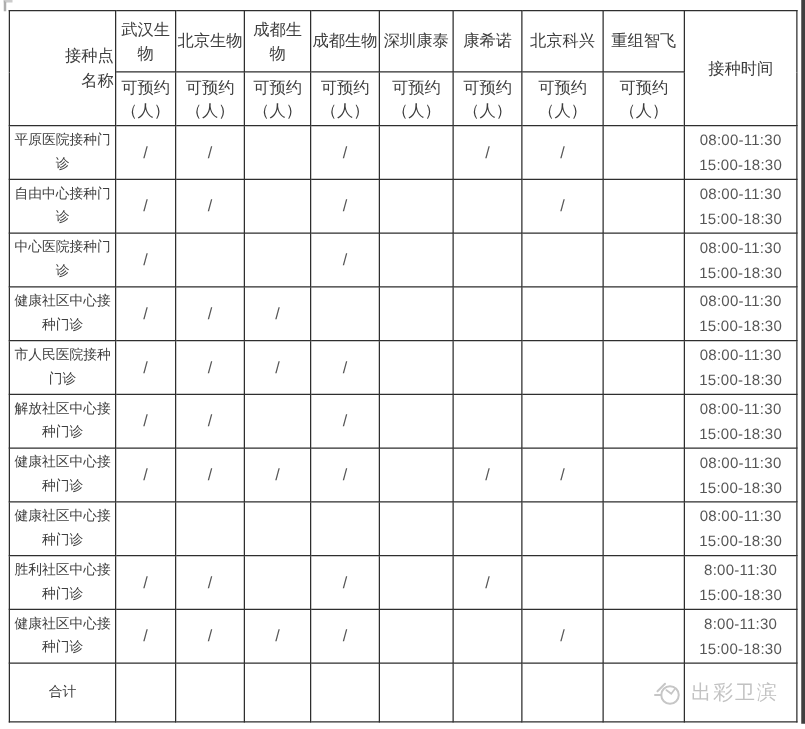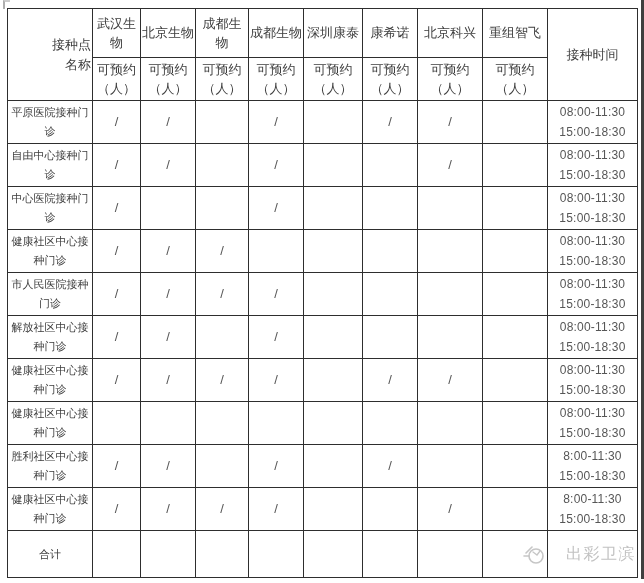--- a/index.html
+++ b/index.html
@@ -21,21 +21,21 @@
   th.site .l2{padding-left:12px}
   td.name{font-size:11px;line-height:19px;padding:0}
   td.avail{color:#565656}
   td.time{font-size:12px;color:#565656;line-height:20px;letter-spacing:.2px}
 
   .right-bar{position:absolute;top:0;right:0;width:3px;height:579px;background:#3f3f3f}
   .corner-mark{position:absolute;left:3px;top:0;width:5px;height:7px;
     border-left:2px solid #aeaeae;border-top:2px solid #cccccc}
 
   .watermark{position:absolute;top:542px;left:522px;height:24px;display:flex;
-    align-items:center;gap:18px;color:#c2c2c2;font-size:16px;letter-spacing:1.5px;white-space:nowrap}
+    align-items:center;gap:5px;color:#c2c2c2;font-size:16px;letter-spacing:1.5px;white-space:nowrap}
   .watermark svg{display:block}
 </style>
 </head>
 <body>
 
 <div class="page">
   <span class="corner-mark"></span>
 
   <table class="grid">
     <colgroup>

